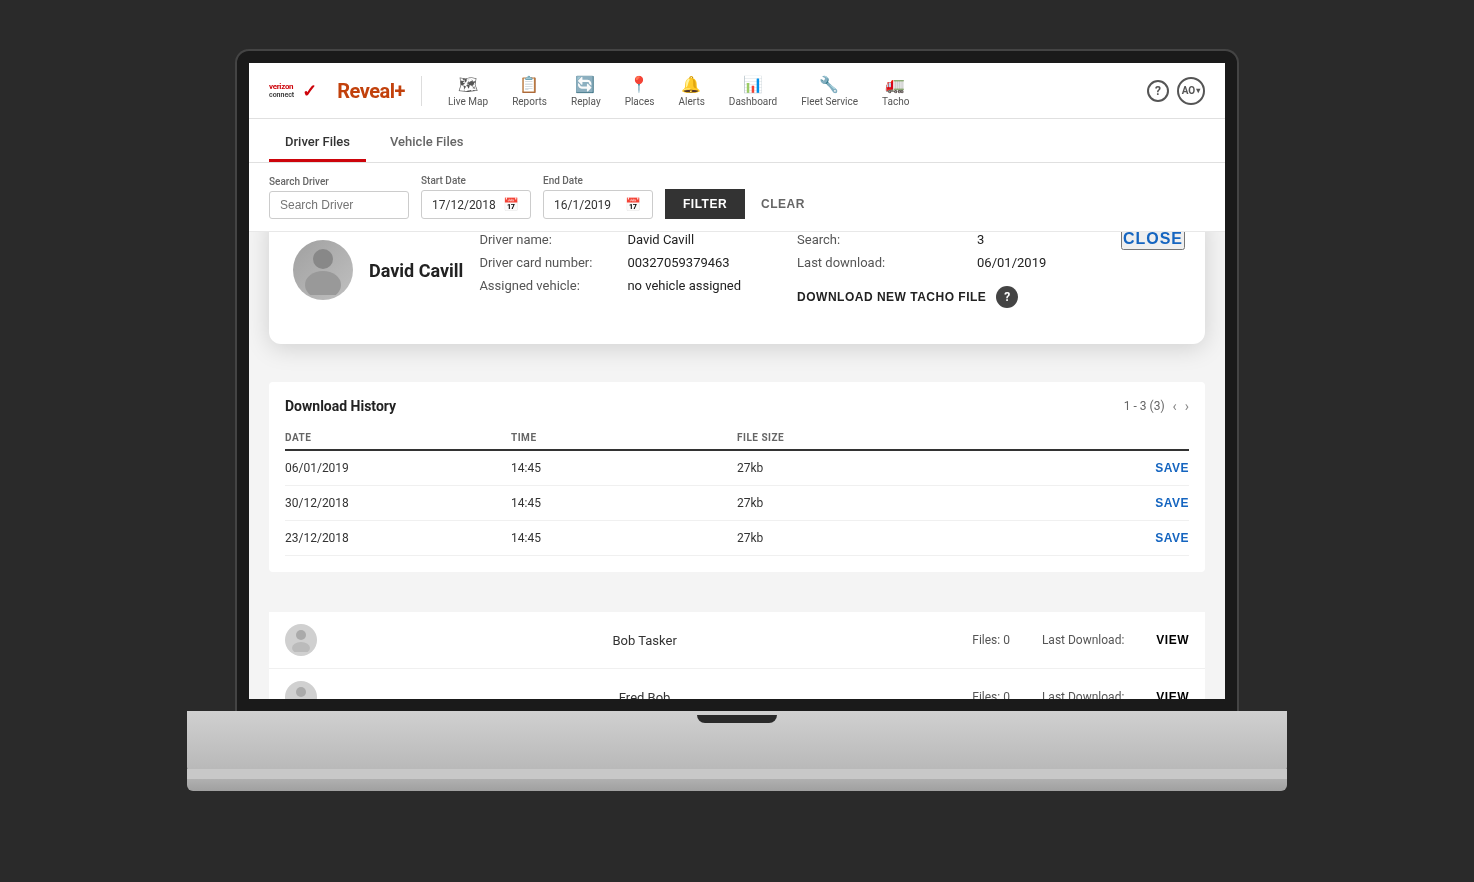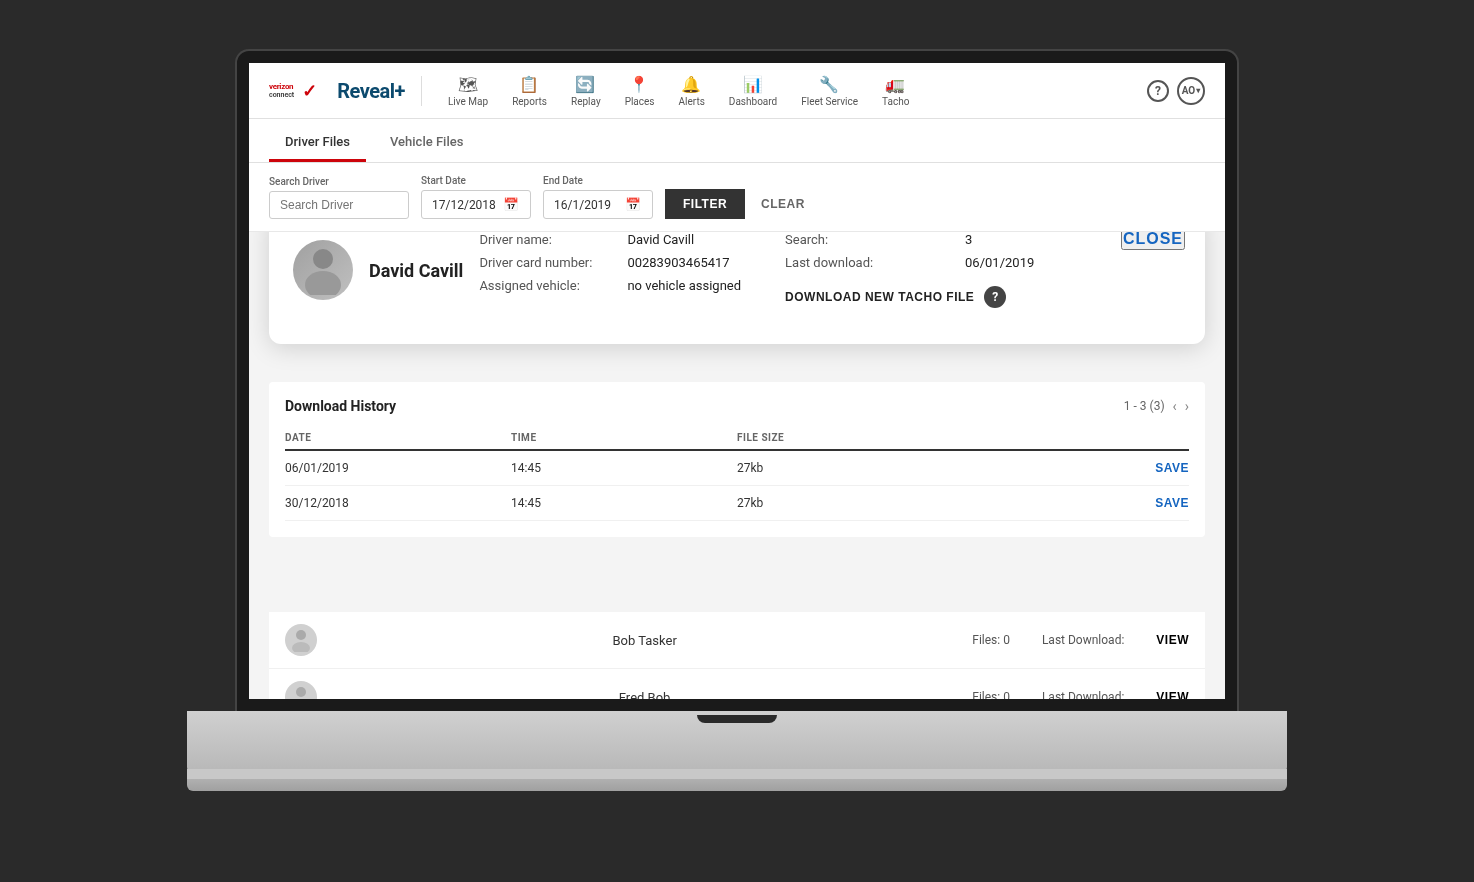--- a/index.html
+++ b/index.html
@@ -104,21 +104,21 @@
 
     .connect-text {
       font-size: 7px;
       color: #333;
       font-weight: 600;
     }
 
     .reveal-plus {
       font-size: 20px;
       font-weight: 700;
-      color: #0c4a6e;
+      color: #c2410c;
       letter-spacing: -0.5px;
     }
 
     .nav-items {
       display: flex;
       align-items: center;
       flex: 1;
       gap: 4px;
     }
 
@@ -331,21 +331,21 @@
 
     .driver-name {
       font-size: 18px;
       font-weight: 700;
       color: #222;
     }
 
     .driver-info-grid {
       display: flex;
       flex: 1;
-      gap: 44px;
+      gap: 56px;
     }
 
     .info-section {
       display: flex;
       flex-direction: column;
       gap: 8px;
     }
 
     .info-row {
       display: flex;
@@ -691,21 +691,21 @@
               </div>
 
               <div class="driver-info-grid">
                 <div class="info-section">
                   <div class="info-row">
                     <span class="info-label">Driver name:</span>
                     <span class="info-value">David Cavill</span>
                   </div>
                   <div class="info-row">
                     <span class="info-label">Driver card number:</span>
-                    <span class="info-value">00283903465417</span>
+                    <span class="info-value">00327059379463</span>
                   </div>
                   <div class="info-row">
                     <span class="info-label">Assigned vehicle:</span>
                     <span class="info-value">no vehicle assigned</span>
                   </div>
                 </div>
 
                 <div class="files-section">
                   <div class="files-row">
                     <span class="files-label">Search:</span>
@@ -753,20 +753,28 @@
       </td>
     </tr>
                   <tr>
       <td class="col-date">30/12/2018</td>
       <td class="col-time">14:45</td>
       <td class="col-size">27kb</td>
       <td class="col-action">
         <button class="save-btn">SAVE</button>
       </td>
     </tr>
+                  <tr>
+      <td class="col-date">23/12/2018</td>
+      <td class="col-time">14:45</td>
+      <td class="col-size">27kb</td>
+      <td class="col-action">
+        <button class="save-btn">SAVE</button>
+      </td>
+    </tr>
                 </tbody>
             </table>
           </div>
 
           <div class="driver-list" id="driver-list">
           <div class="driver-row">
       <div class="driver-row-avatar">
         <svg width="20" height="24" viewBox="0 0 20 24">
           <circle cx="10" cy="7" r="5" fill="#aaa"></circle>
           <ellipse cx="10" cy="20" rx="9" ry="6" fill="#bbb"></ellipse>

